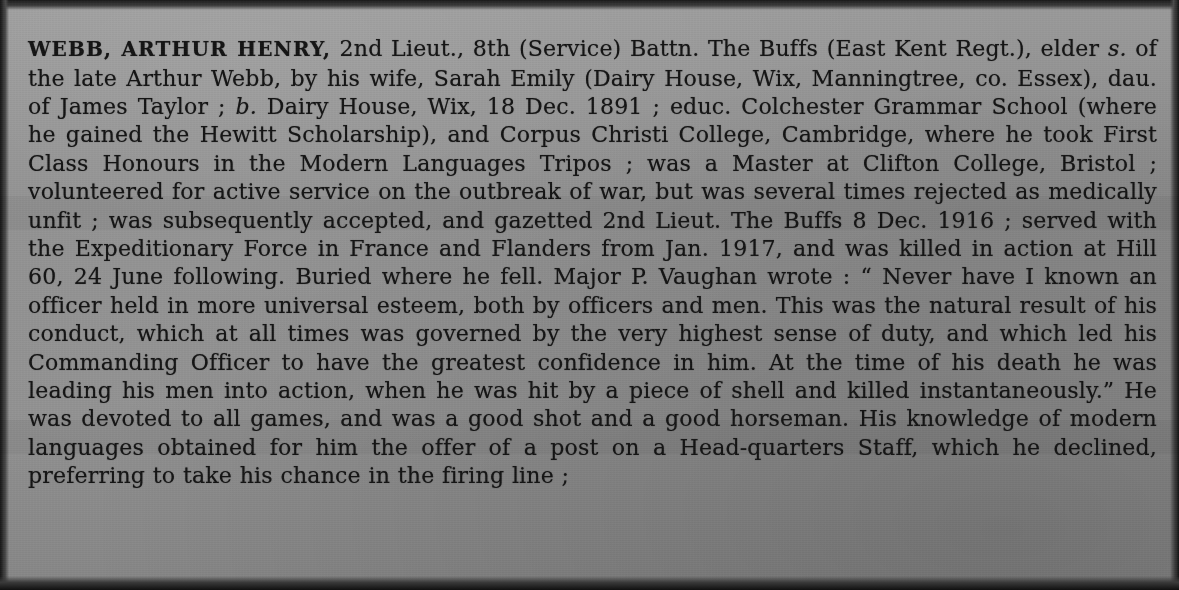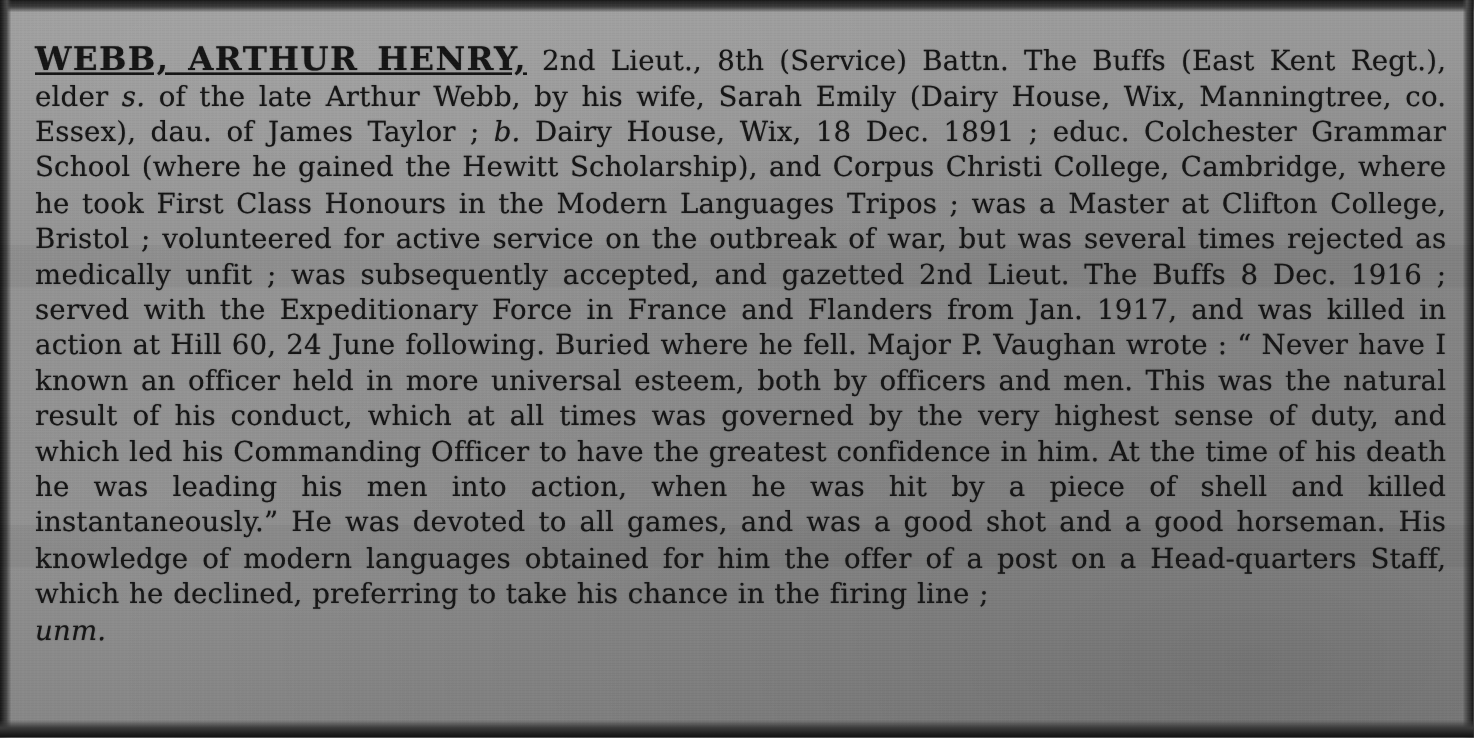--- a/index.html
+++ b/index.html
@@ -75,22 +75,21 @@
     line-height: 28.4px;
     text-align: justify;
     text-justify: inter-word;
     letter-spacing: 0.15px;
     word-spacing: 0.5px;
     text-shadow: 0 0 1px rgba(20,20,20,0.55);
   }
   .surname {
     font-weight: bold;
     letter-spacing: 1.1px;
-    font-size: 26px;
-    text-decoration: underline;
+    font-size: 20px;
   }
   .it { font-style: italic; }
   .closing {
     display: block;
     margin-top: 1px;
     font-style: italic;
     text-align: left;
   }
   
   .band {
@@ -105,17 +104,16 @@
 <body>
 
 <div id="scan">
   <div class="edge-left"></div>
   <div class="edge-right"></div>
   <div class="band" style="top:196px;"></div>
   <div class="band" style="top:420px;"></div>
 
   <p id="entry">
     <span class="surname">WEBB, ARTHUR HENRY,</span><span> 2nd Lieut., 8th (Service) Battn. The Buffs (East Kent Regt.), elder </span><span class="it">s.</span><span> of the late Arthur Webb, by his wife, Sarah Emily (Dairy House, Wix, Manningtree, co. Essex), dau. of James Taylor ; </span><span class="it">b.</span><span> Dairy House, Wix, 18 Dec. 1891 ; educ. Colchester Grammar School (where he gained the Hewitt Scholarship), and Corpus Christi College, Cambridge, where he took First Class Honours in the Modern Languages Tripos ; was a Master at Clifton College, Bristol ; volunteered for active service on the outbreak of war, but was several times rejected as medically unfit ; was subsequently accepted, and gazetted 2nd Lieut. The Buffs 8 Dec. 1916 ; served with the Expeditionary Force in France and Flanders from Jan. 1917, and was killed in action at Hill 60, 24 June following.  Buried where he fell.  Major P. Vaughan wrote :  “ Never have I known an officer held in more universal esteem, both by officers and men.  This was the natural result of his conduct, which at all times was governed by the very highest sense of duty, and which led his Commanding Officer to have the greatest confidence in him.  At the time of his death he was leading his men into action, when he was hit by a piece of shell and killed instantaneously.”  He was devoted to all games, and was a good shot and a good horseman.  His knowledge of modern languages obtained for him the offer of a post on a Head-quarters Staff, which he declined, preferring to take his chance in the firing line ;</span>
-    <span class="closing">unm.</span>
   </p>
 
   <div class="grain"></div>
 </div>
 
 </body></html>

